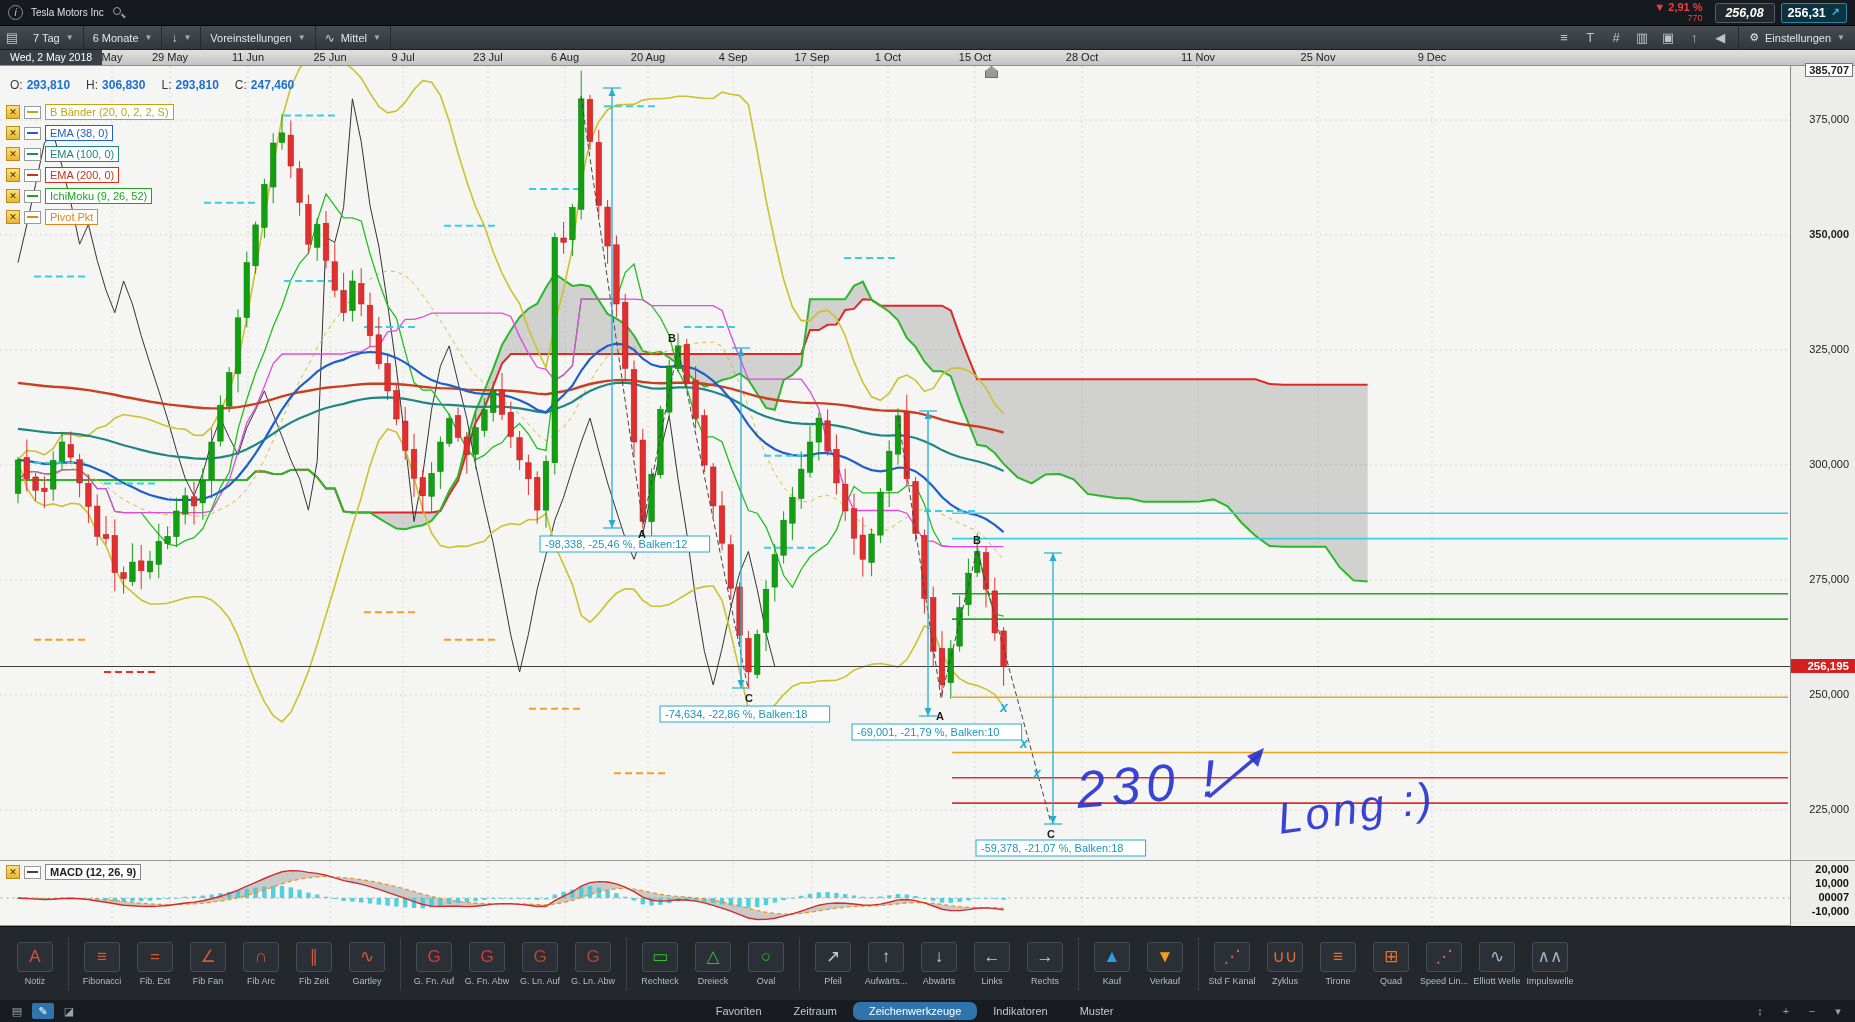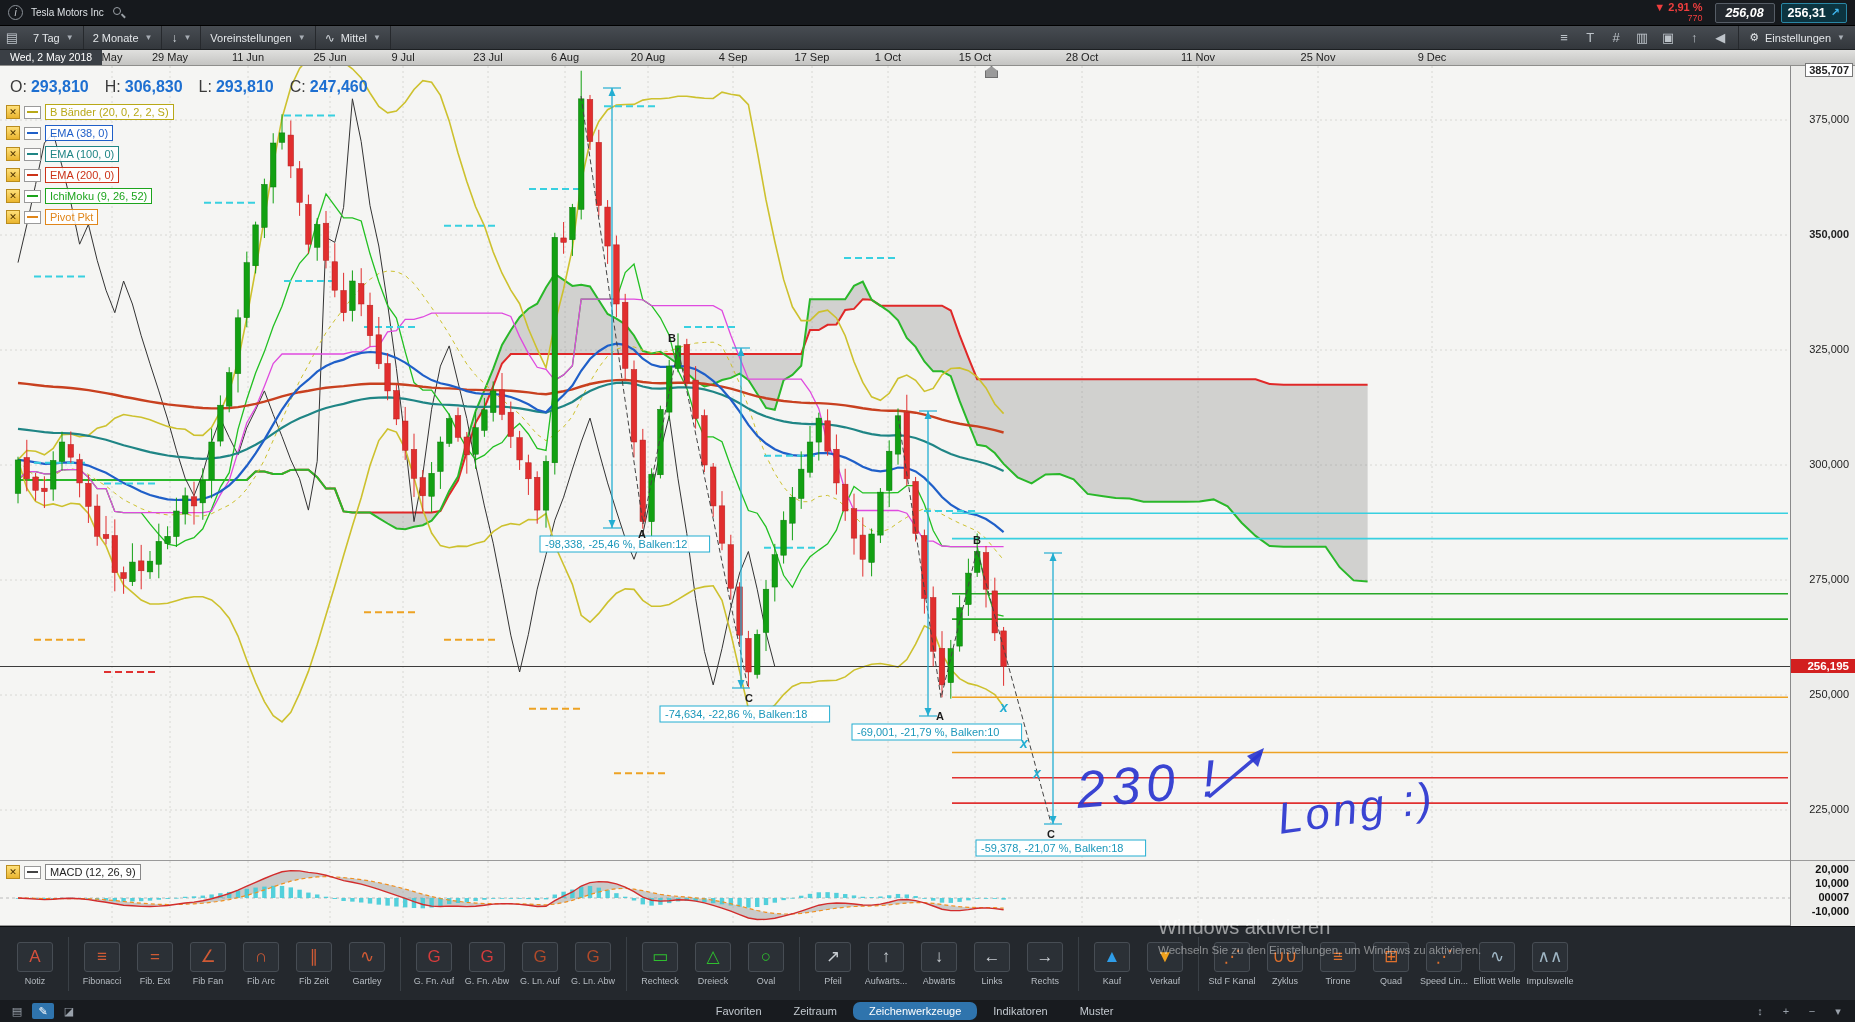--- a/index.html
+++ b/index.html
@@ -44,21 +44,21 @@
   .daterow{position:absolute;top:50px;left:0;right:0;height:16px;background:linear-gradient(#e0e0de,#c4c4c2);
     border-bottom:1px solid #8e8e8c;font-size:11px;color:#222;}
   .seldate{position:absolute;left:0;top:0;bottom:0;background:#3a3f45;color:#fff;
     padding:1px 10px 0;font-size:10.5px;z-index:2;}
   .dlab{position:absolute;top:1px;transform:translateX(-50%);white-space:nowrap;}
 
   
   .chartwrap{position:absolute;top:66px;left:0;width:1855px;height:860px;background:#f5f5f3;}
   #chart-svg{position:absolute;left:0;top:0;}
   #chart-svg text{font-family:"Liberation Sans","DejaVu Sans",sans-serif;}
-  .ohlcrow{position:absolute;left:10px;top:12px;display:flex;gap:16px;font-size:16px;color:#3a3a3a;z-index:5;}
+  .ohlcrow{position:absolute;left:10px;top:12px;display:flex;gap:16px;font-size:12px;color:#3a3a3a;z-index:5;}
   .ohlcrow .val{color:#1d6fd1;font-weight:bold;margin-left:4px;}
   .legstack{position:absolute;left:6px;top:38px;z-index:5;}
   .legrow{display:flex;align-items:center;gap:4px;margin-bottom:5px;height:16px;}
   .legx{width:14px;height:14px;background:linear-gradient(#ffe07a,#eab52e);border:1px solid #b98c1e;
     color:#4a3000;font-size:9px;line-height:12px;text-align:center;cursor:pointer;flex:none;}
   .legsample{width:17px;height:13px;background:#fff;border:1px solid #9a9a9a;display:flex;
     align-items:center;justify-content:center;flex:none;}
   .legsample i{display:block;width:11px;height:2px;}
   .leglabel{background:rgba(255,255,255,.88);border:1px solid;padding:0 4px;font-size:11px;
     line-height:14px;white-space:nowrap;}
@@ -128,21 +128,21 @@
   </div>
 
   <div class="toolbar">
     <div class="tbgrp">
       <span class="ic-btn">▤</span>
       <span class="dd">
         <span>7 Tag</span>
           <span class="caret">▼</span>
       </span>
       <span class="dd">
-        <span>2 Monate</span>
+        <span>6 Monate</span>
           <span class="caret">▼</span>
       </span>
       <span class="dd">
         <span class="glyph">↓</span>
           <span class="caret">▼</span>
       </span>
       <span class="dd">
         <span>Voreinstellungen</span>
           <span class="caret">▼</span>
       </span>
@@ -721,21 +721,21 @@
           <span class="leglabel" style="color: rgb(224, 134, 26); border-color: rgb(224, 134, 26);">Pivot Pkt</span>
         </div>
       </div>
 
     <div class="macdlegend">
       <div class="legrow">
         <span class="legx">✕</span>
         <span class="legsample">
             <i style="background:#444;"></i>
           </span>
-        <span class="leglabel" style="color:#222;border-color:#888;">MACD (12, 26, 9)</span>
+        <span class="leglabel" style="color:#222;border-color:#888;font-weight:bold;">MACD (12, 26, 9)</span>
       </div>
     </div>
 
     <span class="marker"></span>
 
     <div class="paxis">
         <div class="ax-div"></div>
         <div class="ax-high" style="top: -3.2522px;">385,707</div>
         <div class="ax-lab" style="top: 47px;">375,000</div>
         <div class="ax-lab" style="top: 162px; font-weight: bold;">350,000</div>
@@ -887,18 +887,14 @@
         <span class="btab">Muster</span>
       </span>
     <span class="bicons">
         <span class="bicon">↕</span>
         <span class="bicon">+</span>
         <span class="bicon">−</span>
         <span class="bicon">▾</span>
       </span>
   </div>
 
-  <div class="watermark">
-    <div class="wm1">Windows aktivieren</div>
-    <div class="wm2">Wechseln Sie zu den Einstellungen, um Windows zu aktivieren.</div>
-  </div>
 
 </div>
 
 </body></html>

